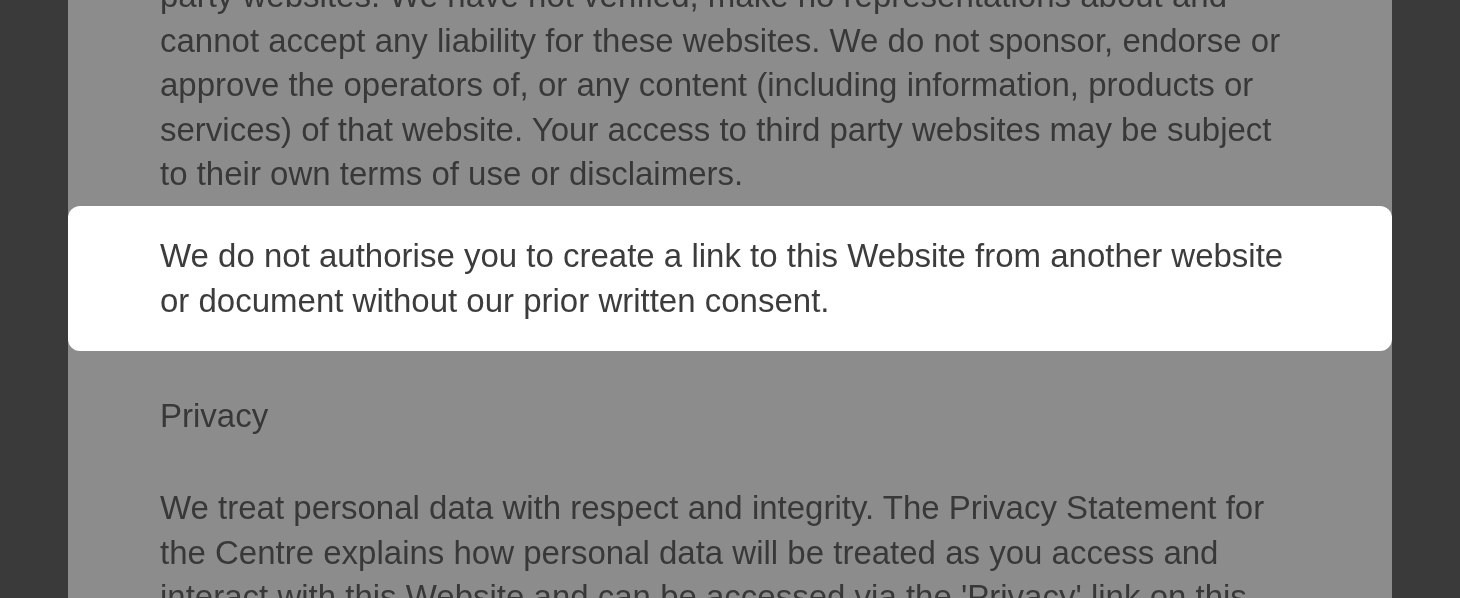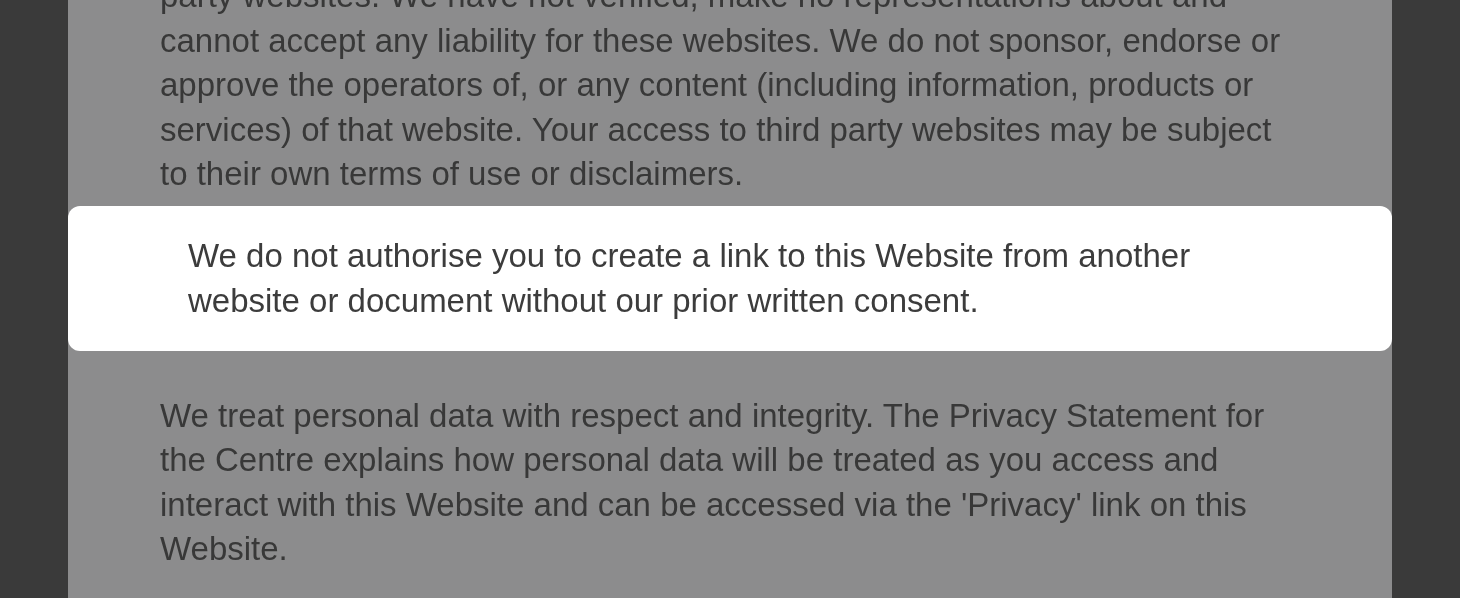--- a/index.html
+++ b/index.html
@@ -61,21 +61,21 @@
     
     .highlight-window {
       position: absolute;
       left: 68px;
       right: 68px;
       top: 206px;
       height: 145px;
       background-color: #ffffff;
       border-radius: 12px;
       z-index: 10;
-      padding-left: 120px;
+      padding-left: 92px;
       padding-right: 92px;
       display: flex;
       align-items: center;
     }
     
     .highlight-window .paragraph {
       margin-bottom: 0;
       color: #3c3c3c;
     }
     
@@ -89,20 +89,21 @@
       margin-top: -10px;
     }
   </style>
 </head>
 <body>
 
 <div class="page-container">
   <div class="content-layer">
     <p class="paragraph first">party websites. We have not verified, make no representations about and cannot accept any liability for these websites. We do not sponsor, endorse or approve the operators of, or any content (including information, products or services) of that website. Your access to third party websites may be subject to their own terms of use or disclaimers.</p>
     <div class="spacer"></div>
+    <p class="section-heading">Privacy</p>
     <p class="paragraph">We treat personal data with respect and integrity. The Privacy Statement for the Centre explains how personal data will be treated as you access and interact with this Website and can be accessed via the 'Privacy' link on this Website.</p>
   </div>
   <div class="overlay"></div>
 </div>
 
 <div class="highlight-window">
   <p class="paragraph">We do not authorise you to create a link to this Website from another website or document without our prior written consent.</p>
 </div>
 
 </body></html>

